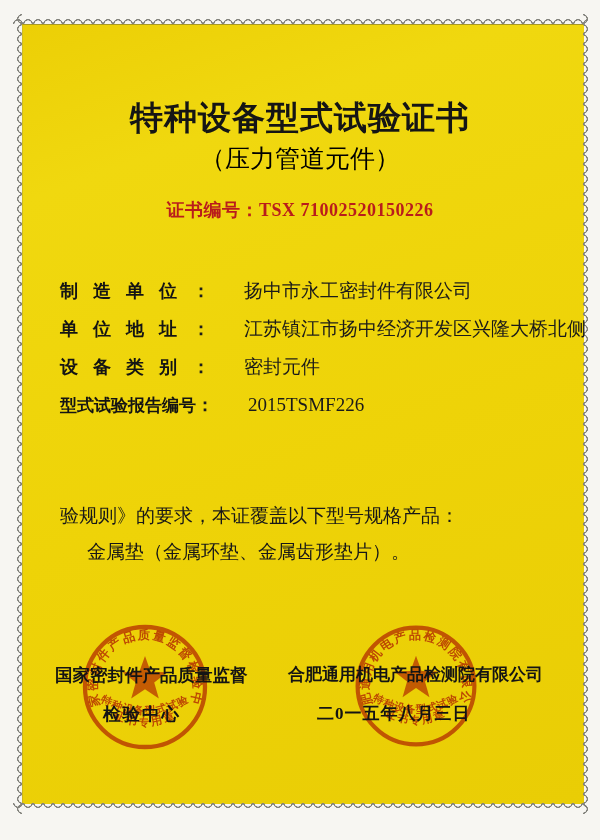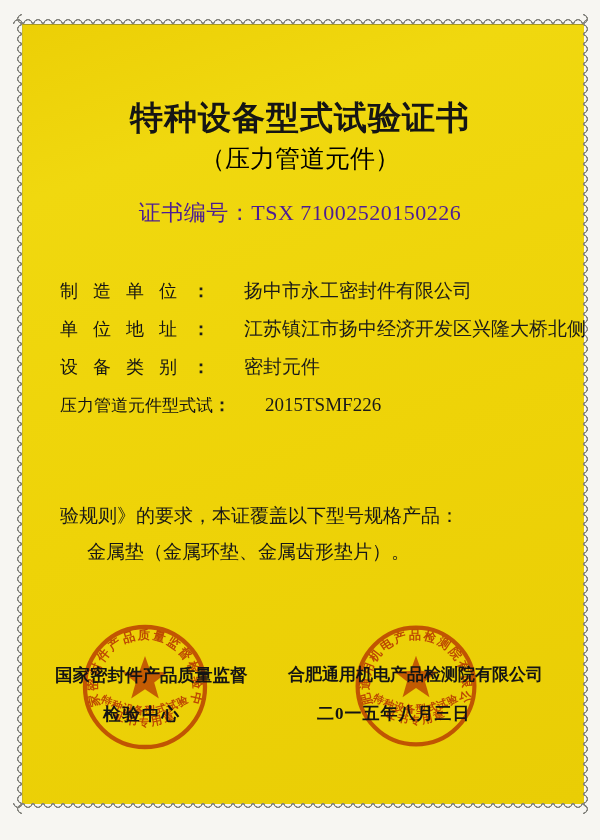--- a/index.html
+++ b/index.html
@@ -42,27 +42,27 @@
   .title{
     position:absolute;left:0;right:0;top:96px;text-align:center;
     font-size:33px;font-weight:bold;letter-spacing:1px;color:#151515;
   }
   .subtitle{
     position:absolute;left:0;right:0;top:142px;text-align:center;
     font-size:25px;font-weight:normal;color:#000000;
   }
   .certno{
     position:absolute;left:0;right:0;top:198px;text-align:center;
-    font-size:22px;font-weight:normal;color:#4c1d95;letter-spacing:.5px;
+    font-size:18px;font-weight:bold;color:#b91c1c;letter-spacing:.5px;
   }
   
   .fields{position:absolute;left:60px;top:279px;width:500px;}
   .frow{height:38px;line-height:24px;font-size:19px;white-space:nowrap;}
   .frow.short-gap{height:37px;}
-  .lbl{font-weight:normal;color:#141414;}
+  .lbl{font-weight:bold;color:#141414;}
   .lbl.spread{letter-spacing:15px;font-size:18px;}
   .lbl.plain{letter-spacing:0;font-size:17px;}
   .colon{font-weight:bold;font-size:18px;margin-right:6px;}
   .val{font-size:19px;color:#1a1a1a;margin-left:28px;}
   
   .statement{position:absolute;left:60px;top:498px;width:486px;font-size:19px;color:#181818;}
   .statement .line{line-height:36px;white-space:nowrap;}
   .statement .indent{padding-left:27px;}
   
   .issuer{position:absolute;z-index:2;font-weight:bold;color:#141414;white-space:nowrap;}
@@ -98,21 +98,21 @@
   <div class="frow">
     <span class="lbl spread">制造单位</span><span class="colon">：</span><span class="val">扬中市永工密封件有限公司</span>
   </div>
   <div class="frow">
     <span class="lbl spread">单位地址</span><span class="colon">：</span><span class="val">江苏镇江市扬中经济开发区兴隆大桥北侧</span>
   </div>
   <div class="frow">
     <span class="lbl spread">设备类别</span><span class="colon">：</span><span class="val">密封元件</span>
   </div>
   <div class="frow short-gap">
-    <span class="lbl plain">压力管道元件型式试</span><span class="colon">：</span><span class="val">2015TSMF226</span>
+    <span class="lbl plain">型式试验报告编号</span><span class="colon">：</span><span class="val">2015TSMF226</span>
   </div>
 </div>
 
 <div class="statement">
   <div class="line">验规则》的要求，本证覆盖以下型号规格产品：</div>
   <div class="line indent">金属垫（金属环垫、金属齿形垫片）。</div>
 </div>
 
 <div class="issuer iss-l1">国家密封件产品质量监督</div>
 <div class="issuer iss-l2">检验中心</div>

